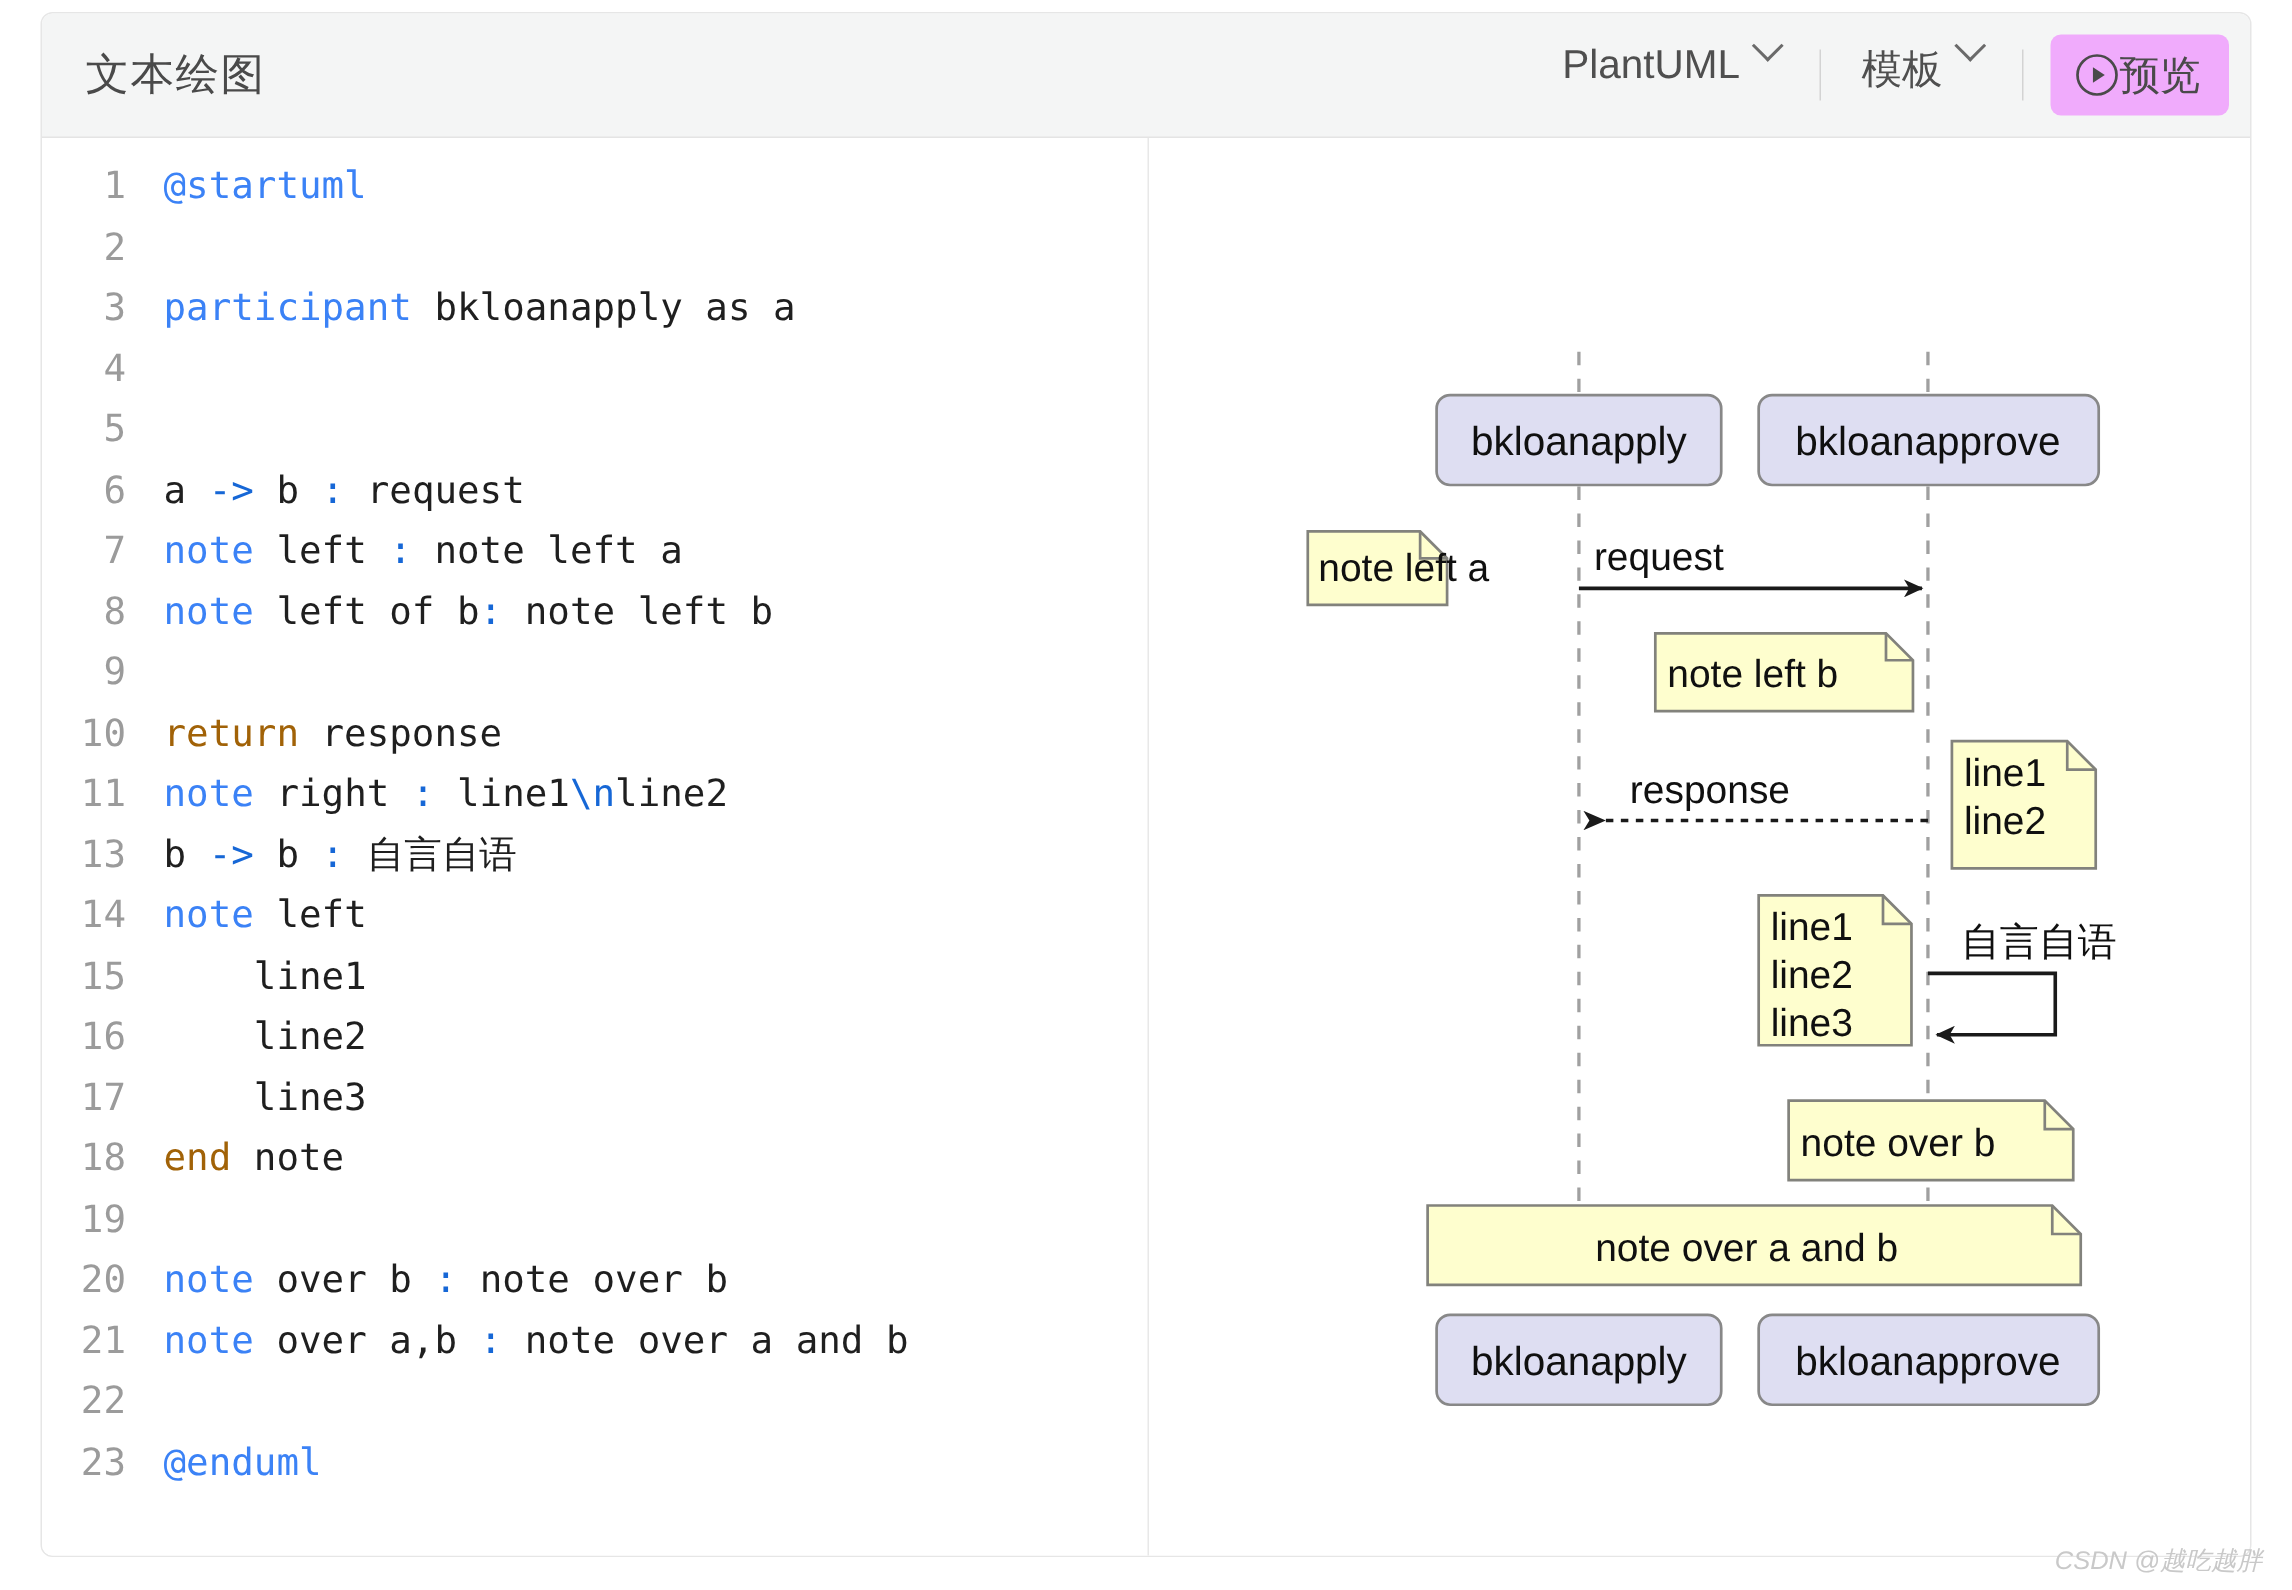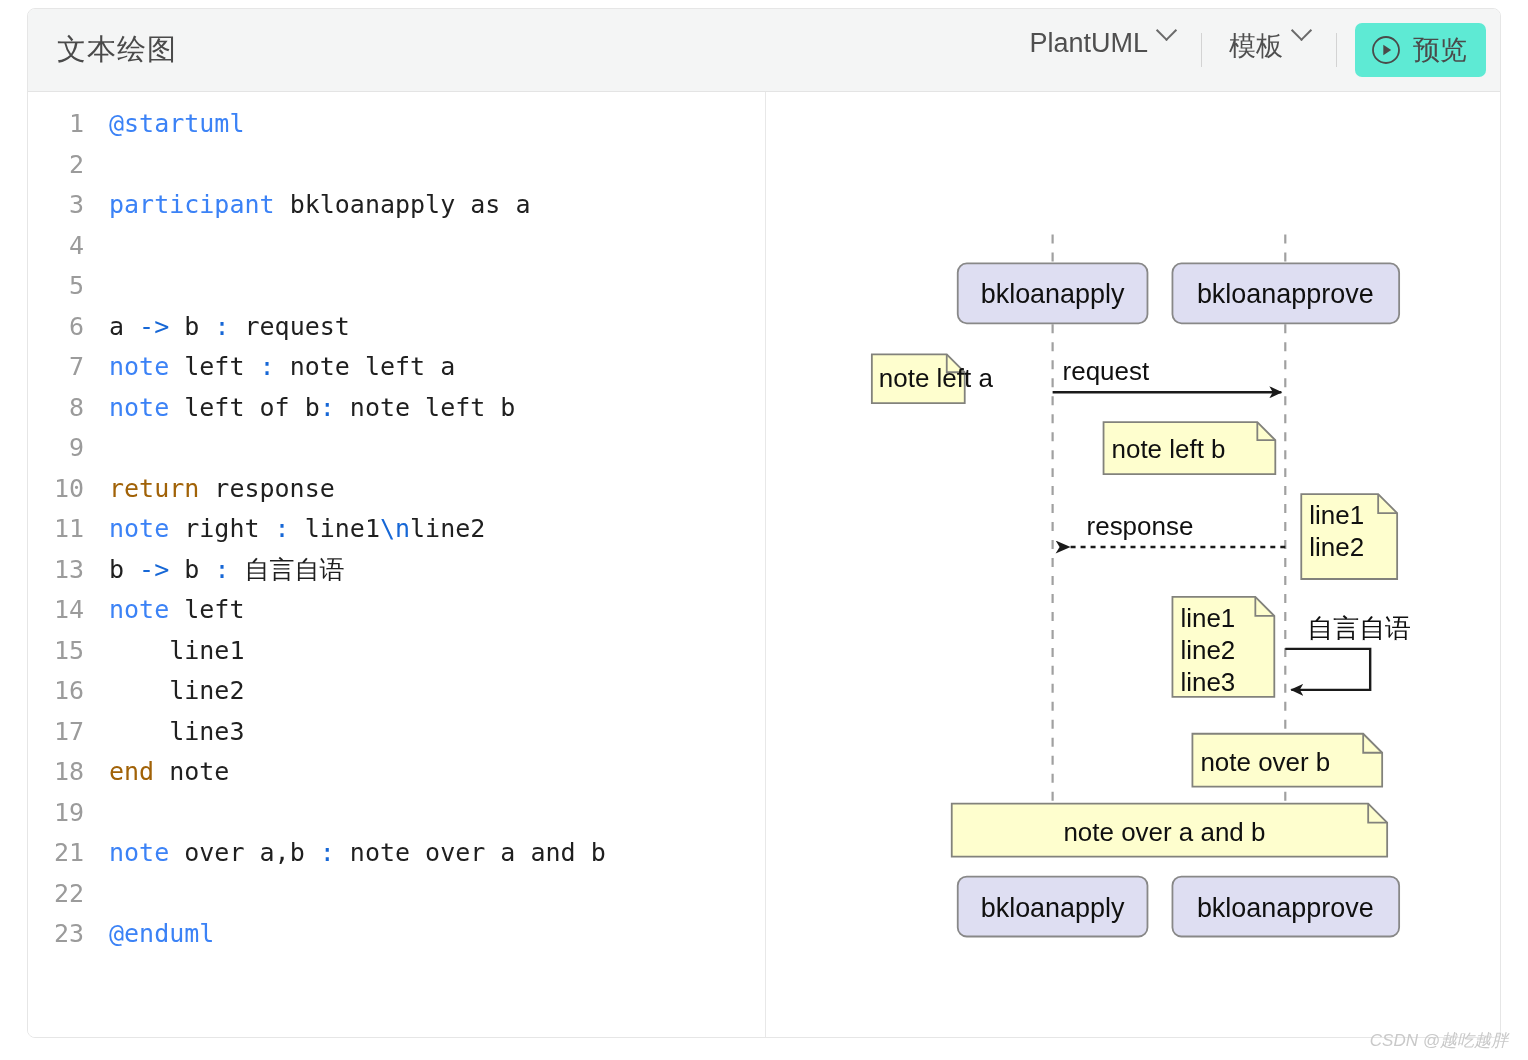--- a/index.html
+++ b/index.html
@@ -56,22 +56,22 @@
     border-right: 2.4px solid #6a6a6a;
     border-bottom: 2.4px solid #6a6a6a;
     transform: translateY(-5px) rotate(45deg);
   }
   .tool-divider {
     width: 1px; height: 34px;
     background: #d3d3d3;
     margin: 0 6px;
   }
   #preview-btn {
-    display: flex; align-items: center; gap: 12px;
-    background: #5eead4;
+    display: flex; align-items: center; 
+    background: #f0abfc;
     border-radius: 7px;
     padding: 9px 19px 9px 16px;
     margin-left: 12px;
     cursor: pointer;
   }
   #preview-btn .play-ic {
     width: 30px; height: 30px; flex: 0 0 30px;
   }
   #preview-btn span.lbl {
     font-size: 27px; color: #4a4a4a;
@@ -186,20 +186,21 @@
           <div class="cline"><span class="lnum">9</span><span class="ctext">&nbsp;</span></div>
           <div class="cline"><span class="lnum">10</span><span class="ctext"><span class="kw2">return</span><span> response</span></span></div>
           <div class="cline"><span class="lnum">11</span><span class="ctext"><span class="kw">note</span><span> right </span><span class="op">:</span><span> line1</span><span class="op">\n</span><span>line2</span></span></div>
           <div class="cline"><span class="lnum">13</span><span class="ctext"><span>b </span><span class="op">-&gt;</span><span> b </span><span class="op">:</span><span> 自言自语</span></span></div>
           <div class="cline"><span class="lnum">14</span><span class="ctext"><span class="kw">note</span><span> left</span></span></div>
           <div class="cline"><span class="lnum">15</span><span class="ctext"><span>    line1</span></span></div>
           <div class="cline"><span class="lnum">16</span><span class="ctext"><span>    line2</span></span></div>
           <div class="cline"><span class="lnum">17</span><span class="ctext"><span>    line3</span></span></div>
           <div class="cline"><span class="lnum">18</span><span class="ctext"><span class="kw2">end</span><span> note</span></span></div>
           <div class="cline"><span class="lnum">19</span><span class="ctext">&nbsp;</span></div>
+          <div class="cline"><span class="lnum">20</span><span class="ctext"><span class="kw">note</span><span> over b </span><span class="op">:</span><span> note over b</span></span></div>
           <div class="cline"><span class="lnum">21</span><span class="ctext"><span class="kw">note</span><span> over a,b </span><span class="op">:</span><span> note over a and b</span></span></div>
           <div class="cline"><span class="lnum">22</span><span class="ctext">&nbsp;</span></div>
           <div class="cline"><span class="lnum">23</span><span class="ctext"><span class="kw">@enduml</span></span></div>
         </div>
     </div>
 
     <div id="preview-pane">
       <svg id="diagram" viewBox="0 0 735 947">
 
         <defs>

